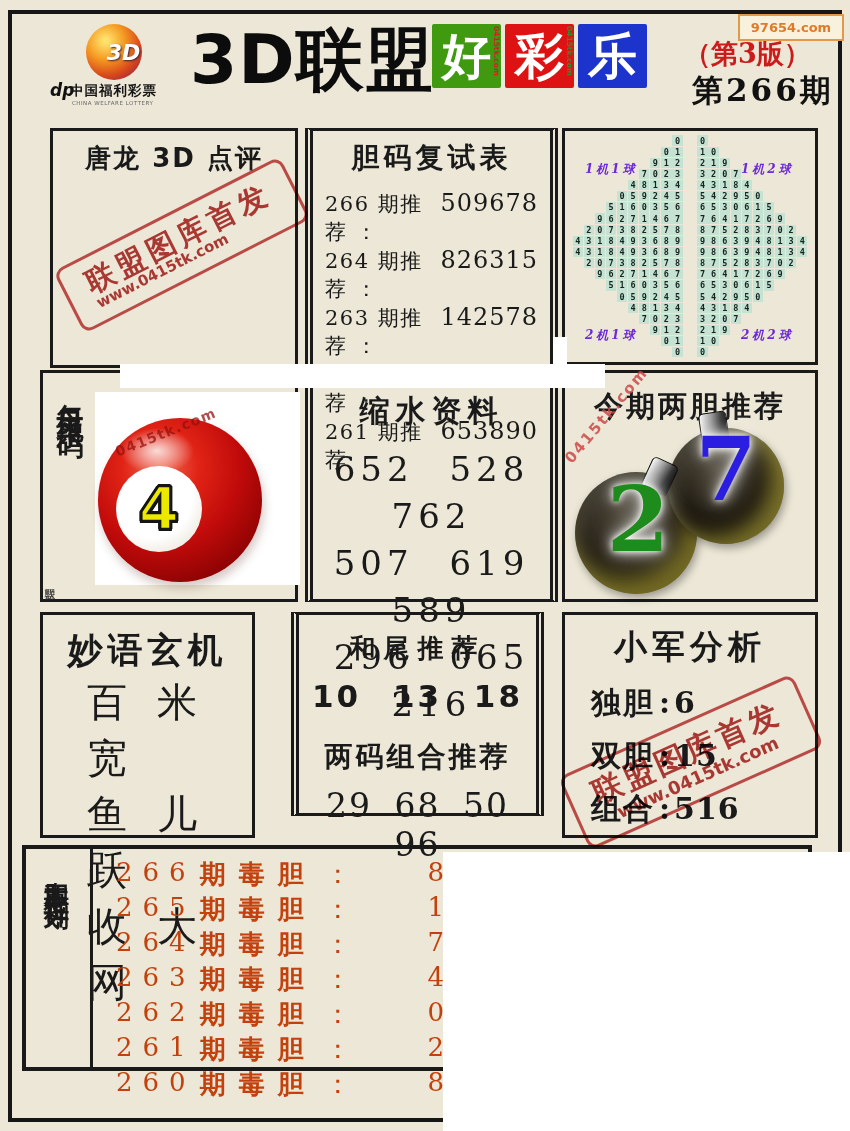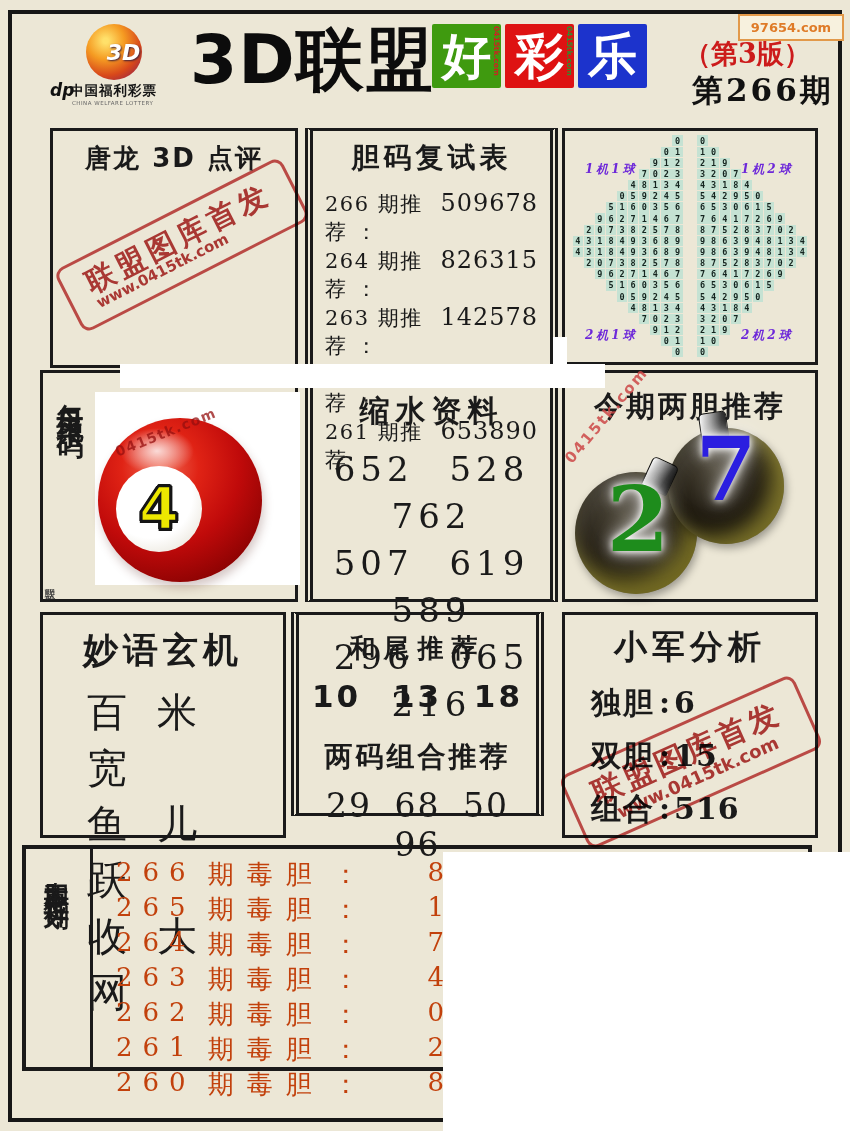--- a/index.html
+++ b/index.html
@@ -31,21 +31,21 @@
             font-family:"DejaVu Serif","Liberation Serif",serif;z-index:2;}
   
   .box{position:absolute;border:3px solid #1a1a1a;box-sizing:border-box;z-index:1;}
   .box.dbl{border-left:8px double #1a1a1a;border-right:8px double #1a1a1a;}
   #box-tanglong{left:50px;top:128px;width:248px;height:240px;}
   #box-danma{left:305px;top:128px;width:253px;height:240px;}
   #box-diamond{left:562px;top:128px;width:256px;height:237px;}
   #box-daily{left:40px;top:370px;width:258px;height:232px;}
   #box-suoshui{left:305px;top:370px;width:253px;height:232px;}
   #box-twodan{left:562px;top:370px;width:256px;height:232px;}
-  #box-miaoyu{left:40px;top:612px;width:246px;height:226px;}
+  #box-miaoyu{left:40px;top:612px;width:215px;height:226px;}
   #box-hewei{left:291px;top:612px;width:253px;height:204px;}
   #box-xiaojun{left:562px;top:612px;width:256px;height:226px;}
   #box-dudan{left:22px;top:845px;width:790px;height:226px;border-width:4px;}
   
   .box-title{text-align:center;font-weight:900;}
   #tl-title{margin-top:10px;font-size:26px;letter-spacing:2px;}
   #tl-body{padding:6px 12px 0 14px;font-family:"DejaVu Serif","Liberation Serif",serif;
            font-size:22px;line-height:37px;letter-spacing:.5px;}
   #tl-body .em{font-size:32px;font-weight:900;font-family:"DejaVu Sans",sans-serif;}
   
@@ -102,42 +102,42 @@
     background:linear-gradient(100deg,#f2f2f2 5%, #999 40%, #333 72%, #111 95%);}
   #cap-left{left:646px;top:460px;width:26px;height:30px;transform:rotate(25deg);}
   #cap-right{left:700px;top:412px;width:26px;height:32px;transform:rotate(-8deg);}
   .orn-num{position:absolute;z-index:5;display:flex;align-items:center;justify-content:center;
     font-family:"DejaVu Serif","Liberation Serif",serif;font-weight:900;
     text-shadow:0 0 6px #fff,0 0 14px rgba(255,255,255,.95),0 0 26px rgba(255,255,255,.7);}
   #orn-num-left{left:586px;top:464px;width:104px;height:110px;font-size:90px;color:#1e8c1c;}
   #orn-num-right{left:676px;top:416px;width:100px;height:105px;font-size:88px;color:#2b1ee0;}
   
   #my-title{margin-top:12px;font-size:35px;letter-spacing:5px;}
-  #my-lines{margin-top:10px;padding-left:44px;font-family:"DejaVu Serif","Liberation Serif",serif;}
+  #my-lines{margin-top:0;padding-left:44px;font-family:"DejaVu Serif","Liberation Serif",serif;}
   .my-line{font-size:40px;line-height:56px;letter-spacing:30px;}
   
   #hw-title{margin-top:16px;font-size:26px;letter-spacing:8px;font-family:"DejaVu Serif","Liberation Serif",serif;}
   #hw-numbers{margin-top:12px;text-align:center;font-size:31px;font-weight:900;word-spacing:18px;letter-spacing:3px;}
   #hw-subtitle{margin-top:24px;font-size:28px;letter-spacing:3px;font-family:"DejaVu Serif","Liberation Serif",serif;}
   #hw-pairs{margin-top:10px;text-align:center;font-size:33px;word-spacing:10px;letter-spacing:2px;
     font-family:"DejaVu Serif","Liberation Serif",serif;}
   
   #xj-title{margin-top:10px;font-size:33px;letter-spacing:5px;}
   #xj-rows{margin-top:6px;padding-left:26px;}
   .xj-row{font-family:"DejaVu Serif","Liberation Serif",serif;font-weight:700;font-size:30px;line-height:53px;}
   .xj-label{letter-spacing:2px;} .xj-colon{margin:0 4px;} .xj-val{letter-spacing:1px;}
   
   #dd-divider{position:absolute;left:64px;top:0;bottom:0;width:3px;background:#1a1a1a;}
   #dd-vertical{position:absolute;left:14px;top:12px;writing-mode:vertical-rl;text-orientation:upright;
     font-size:25px;font-weight:900;letter-spacing:4px;}
   #dd-rows{position:absolute;left:90px;width:332px;top:8px;bottom:8px;display:flex;
     flex-direction:column;justify-content:space-between;}
   .dd-row{display:flex;align-items:flex-start;font-family:"DejaVu Serif","Liberation Serif",serif;font-size:26px;color:#c2410c;}
   .dd-issue{letter-spacing:10px;}
-  .dd-mid{letter-spacing:13px;margin-left:12px;}
+  .dd-mid{letter-spacing:13px;margin-left:4px;font-weight:bold;}
   .dd-colon{margin-left:8px;}
   .dd-val{margin-left:auto;margin-right:4px;}
   
   .stamp{position:absolute;border:3px solid rgba(191,52,52,.85);border-radius:10px;color:rgba(175,40,40,.9);
     display:flex;flex-direction:column;align-items:center;justify-content:center;mix-blend-mode:multiply;z-index:5;}
   #stamp1{left:55px;top:210px;width:248px;height:64px;transform:rotate(-27deg);}
   #stamp1 .stamp-l1{font-size:29px;font-weight:900;letter-spacing:5px;line-height:30px;}
   #stamp1 .stamp-l2{font-size:15px;font-weight:700;align-self:flex-start;margin-left:22px;margin-top:-2px;}
   #stamp2{left:563px;top:722px;width:250px;height:74px;transform:rotate(-24deg);}
   #stamp2 .stamp-l1{font-size:30px;font-weight:900;letter-spacing:4px;line-height:32px;}

